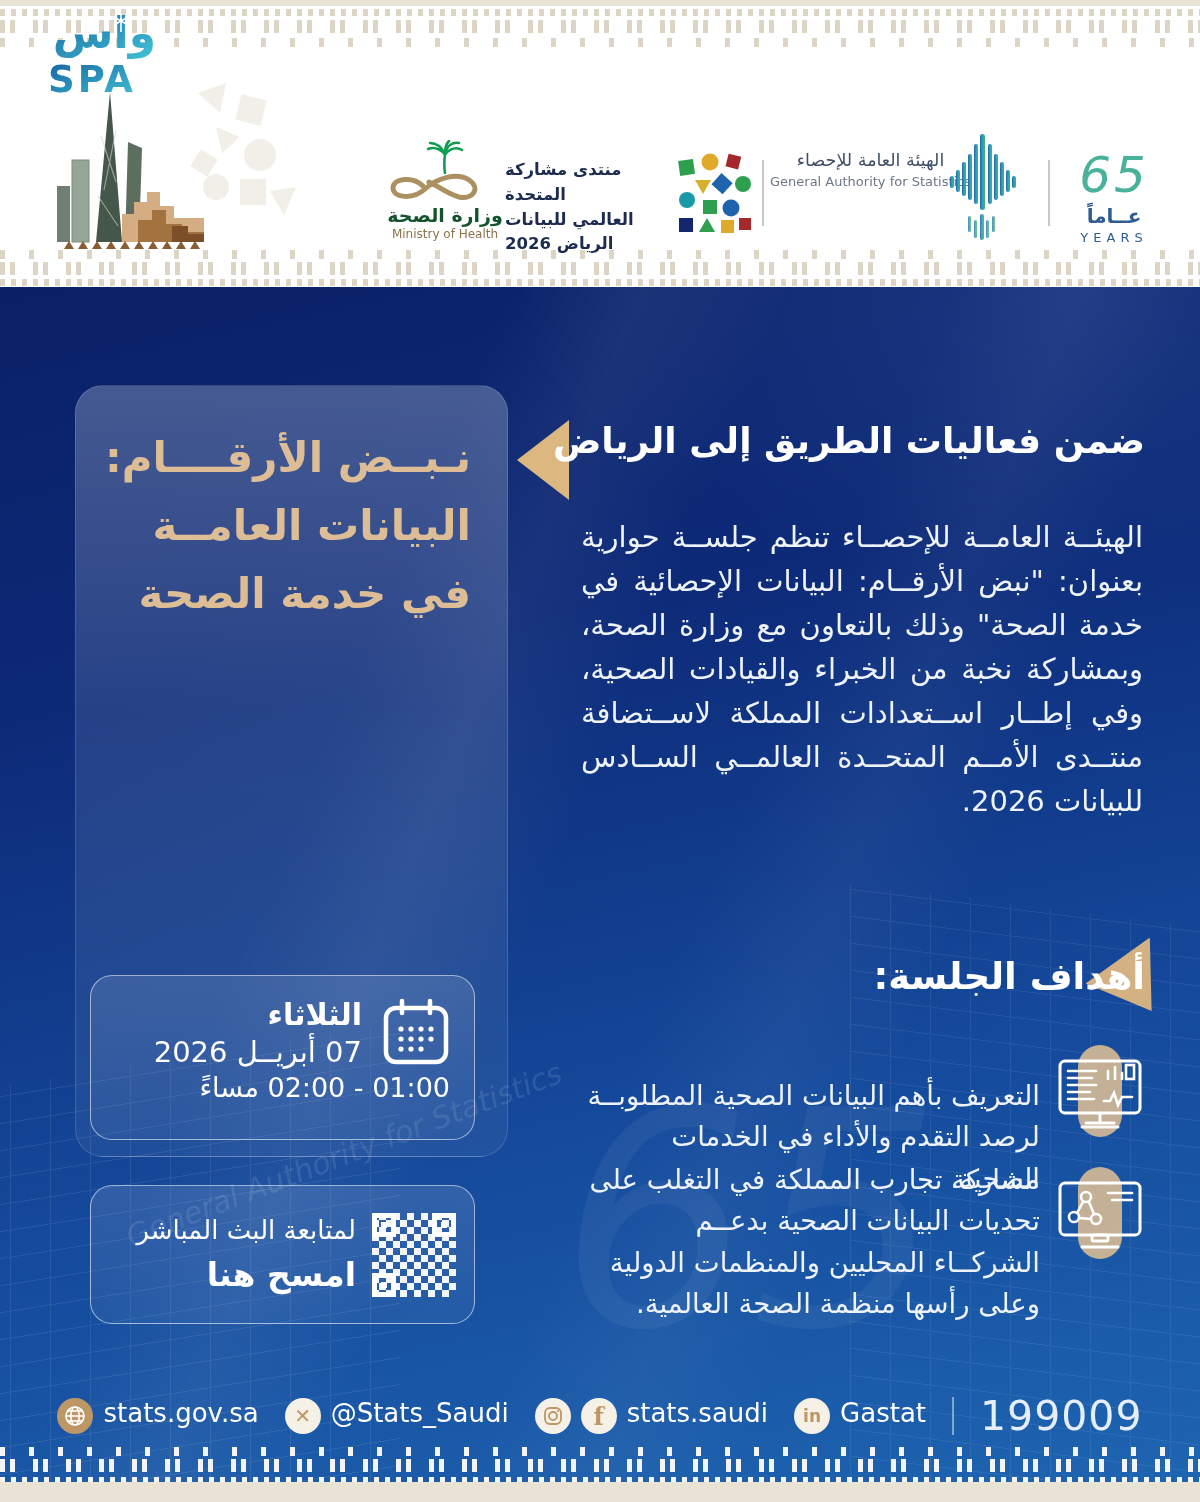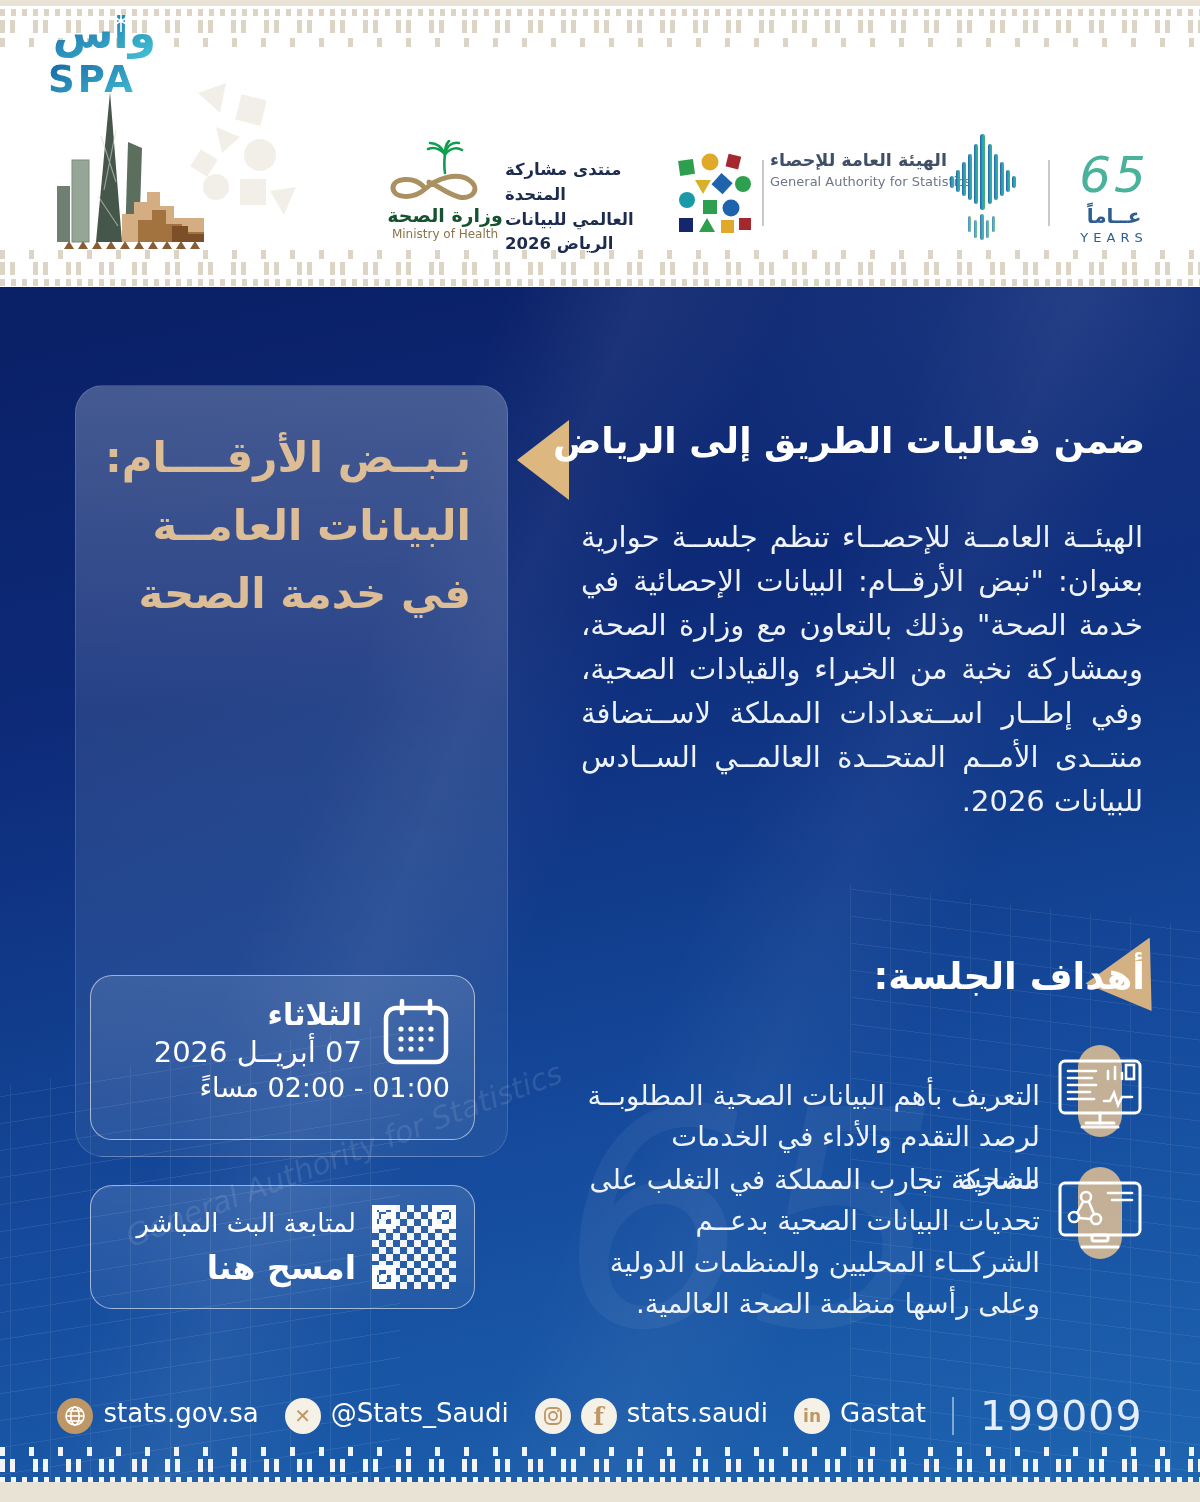--- a/index.html
+++ b/index.html
@@ -27,21 +27,21 @@
   .moh-ar { color:#14532d; font-size:19px; font-weight:bold; margin-top:2px; }
   .moh-en { color:#8c734a; font-size:12px; margin-top:1px; }
 
   .undf { position:absolute; left:505px; top:150px; width:250px; }
   .undf-text { position:absolute; right:92px; top:8px; width:158px; text-align:left; color:#1c2b4e; font-weight:bold; font-size:16.5px; line-height:1.5; direction:rtl; }
   .undf-shapes { position:absolute; right:0; top:0; }
 
   .vdiv { position:absolute; width:2px; background:#c9c9c9; }
 
   .gastat { position:absolute; left:770px; top:150px; }
-  .gastat-ar { color:#3f4f68; font-size:17.5px; font-weight:bold; direction:rtl; text-align:left; }
+  .gastat-ar { color:#3f4f68; font-size:17.5px; font-weight:normal; direction:rtl; text-align:center; }
   .gastat-en { color:#6d7787; font-size:13px; margin-top:4px; }
   .gastat-bars { position:absolute; left:178px; top:-22px; }
 
   .anniv { position:absolute; left:1068px; top:150px; width:92px; text-align:center; }
   .anniv-65 { font-size:50px; font-weight:300; color:#4ab29a; letter-spacing:3px; line-height:1; font-style:italic; }
   .anniv-ar { font-size:20px; color:#2f5d92; font-weight:bold; margin-top:4px; direction:rtl; }
   .anniv-en { font-size:13px; color:#2f5d92; letter-spacing:5px; margin-top:2px; }
 
   
   .body-blue { position:absolute; left:0; top:287px; width:1200px; height:1215px;
@@ -90,21 +90,21 @@
     background:linear-gradient(180deg, rgba(200,215,235,.16), rgba(170,195,225,.08)); }
   .schedule-card { top:688px; width:385px; height:165px; }
   .schedule-inner { position:absolute; inset:0; padding:20px 22px 0 18px; direction:rtl; color:#ffffff; }
   .sch-row { display:flex; gap:18px; align-items:flex-start; }
   .sch-texts { text-align:right; }
   .sch-day { font-size:30px; font-weight:bold; line-height:1.25; }
   .sch-date { font-size:29px; line-height:1.3; }
   .sch-time { font-size:27px; margin-top:1px; text-align:right; padding-right:2px; }
 
   
-  .qr-card { top:898px; width:385px; height:124px;border-radius:22px; }
+  .qr-card { top:898px; width:385px; height:139px;border-radius:22px; }
   .qr-inner { position:absolute; inset:0; padding:12px 18px; direction:rtl; display:flex; gap:16px; align-items:center; color:#fff; }
   .qr-box { width:84px; height:84px; flex:0 0 84px; position:relative; }
   .qr-pattern { position:absolute; inset:0;
     background:
       repeating-conic-gradient(#ffffff 0 25%, transparent 0 50%);
     background-size:14px 14px; opacity:.95;
     -webkit-mask:radial-gradient(circle, #000 60%, #000 100%); }
   .qr-finder { position:absolute; width:24px; height:24px; border:5px solid #ffffff; background:transparent; }
   .qr-finder::after { content:""; position:absolute; left:4px; top:4px; width:6px; height:6px; background:#ffffff; }
   .qr-f1 { left:0; top:0; } .qr-f2 { right:0; top:0; } .qr-f3 { left:0; bottom:0; }

